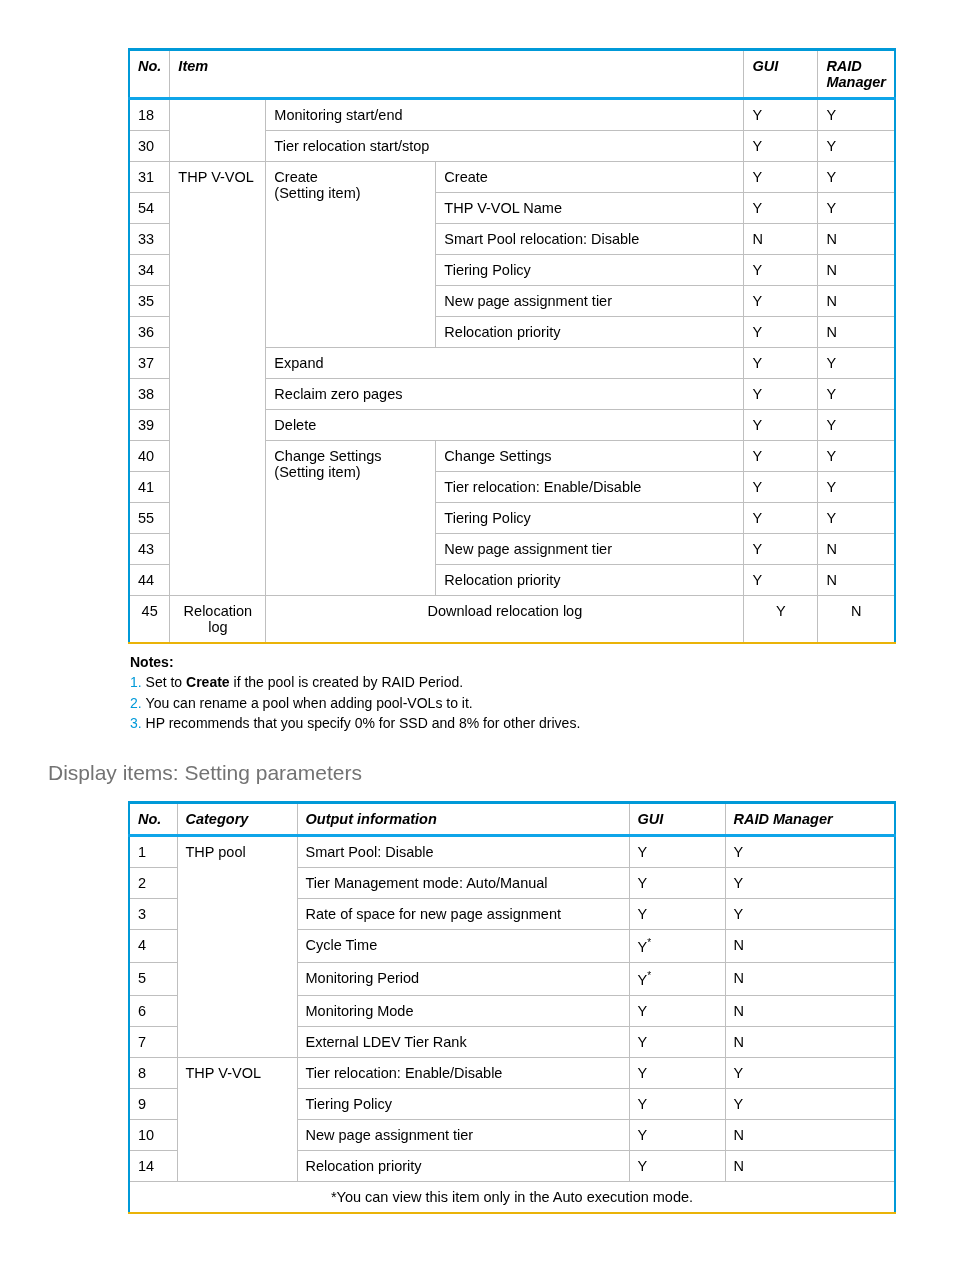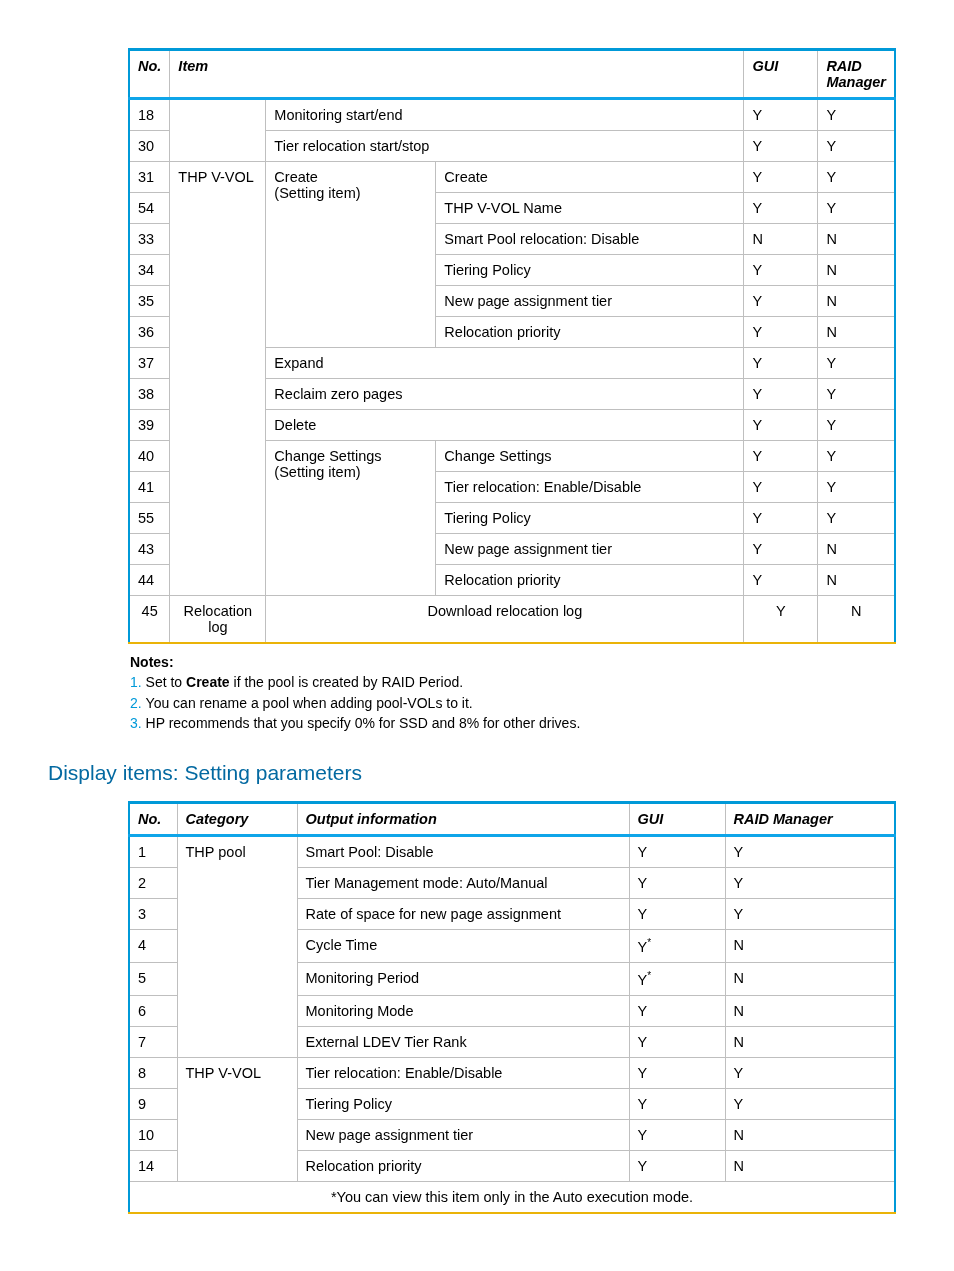--- a/index.html
+++ b/index.html
@@ -50,21 +50,21 @@
     margin-left: 70px;
     font-size: 14px;
     padding: 8px 0 0 2px;
     line-height: 1.45;
     font-weight:300;
     border-top: none;
   }
   .notes b { font-weight: 700; }
   .notes .num { color: #0099d8; font-weight: 400;}
   h2.section {
-    color: #0369a1;
+    color: #737373;
     font-weight: 300;
     font-size: 21px;
     margin: 28px 0 16px -10px;
   }
   sup { font-size: 10px; }
   .t2-top-blue th { border-top: 3px solid #0099d8; }
   .footnote-row td {
     border-top: 1px solid #bfbfbf;
   }
 </style>

